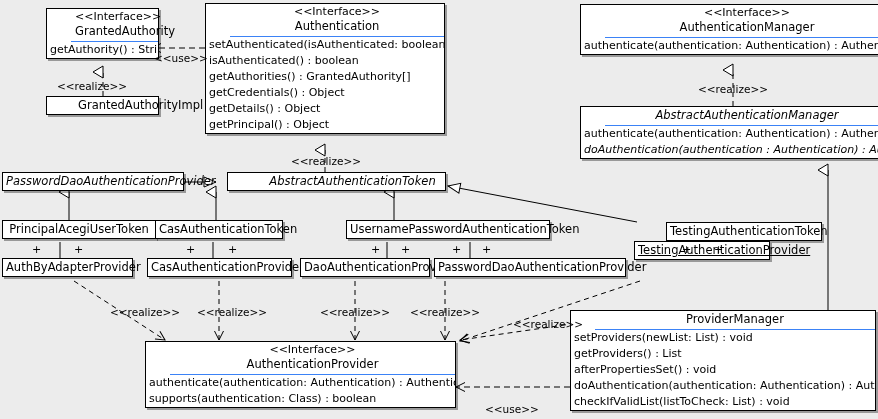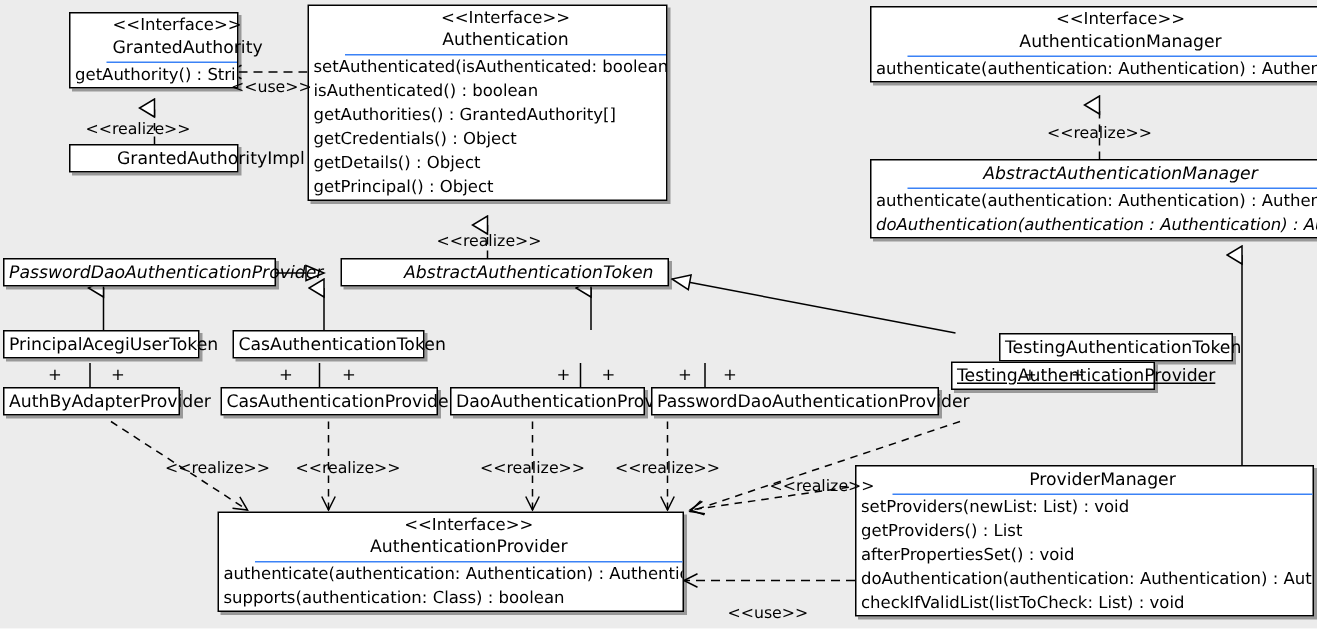--- a/index.html
+++ b/index.html
@@ -210,34 +210,37 @@
   </div>
 
   <div class="uml-box" style="left:2px; top:172px; width:182px;">
     <div class="simple-name abstract">PasswordDaoAuthenticationProvider</div>
   </div>
 
   <div class="uml-box" style="left:227px; top:172px; width:219px;">
     <div class="simple-name abstract" style="text-align:center;padding-left:35px;">AbstractAuthenticationToken</div>
   </div>
 
-  <div class="uml-box" style="left:2px; top:220px; width:131px;">
+  <div class="uml-box" style="left:2px; top:220px; width:154px;">
     <div class="simple-name">PrincipalAcegiUserToken</div>
   </div>
 
   <div class="uml-box" style="left:155px; top:220px; width:128px;">
     <div class="simple-name">CasAuthenticationToken</div>
   </div>
 
+  <div class="uml-box" style="left:346px; top:220px; width:204px;">
+    <div class="simple-name">UsernamePasswordAuthenticationToken</div>
+  </div>
 
   <div class="uml-box" style="left:666px; top:222px; width:156px;">
     <div class="simple-name">TestingAuthenticationToken</div>
   </div>
 
-  <div class="uml-box" style="left:2px; top:258px; width:118px;">
+  <div class="uml-box" style="left:2px; top:258px; width:131px;">
     <div class="simple-name">AuthByAdapterProvider</div>
   </div>
 
   <div class="uml-box" style="left:147px; top:258px; width:145px;">
     <div class="simple-name">CasAuthenticationProvider</div>
   </div>
 
   <div class="uml-box" style="left:300px; top:258px; width:130px;">
     <div class="simple-name">DaoAuthenticationProvider</div>
   </div>

